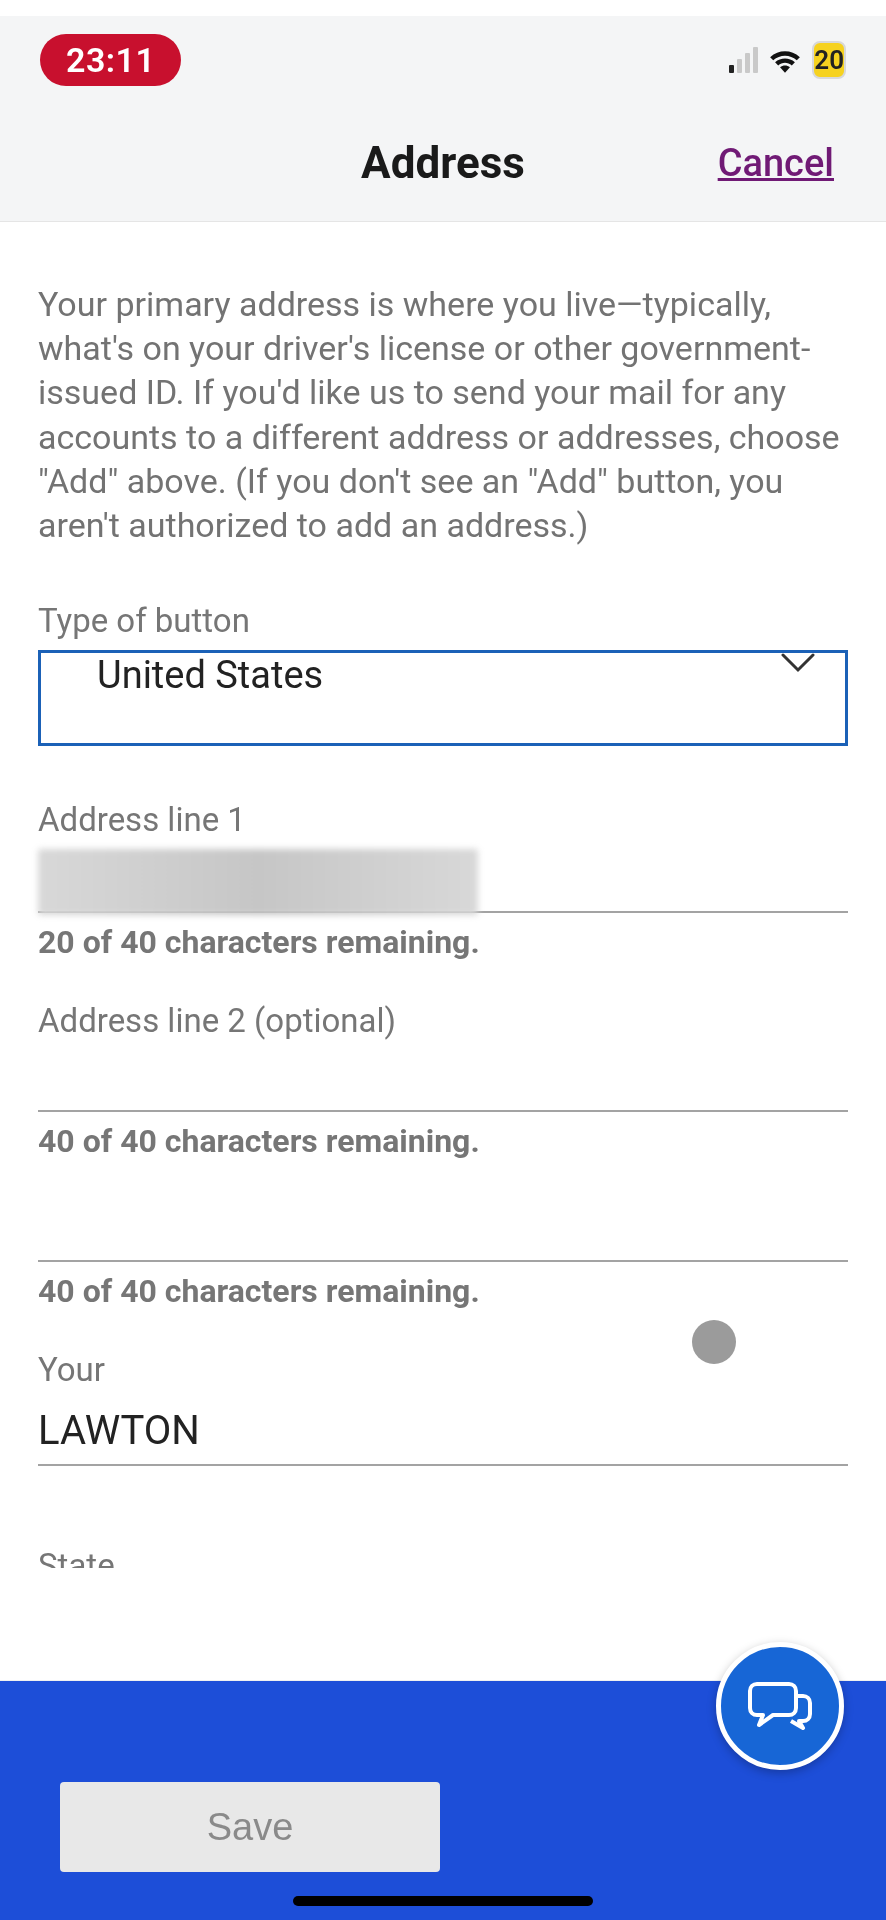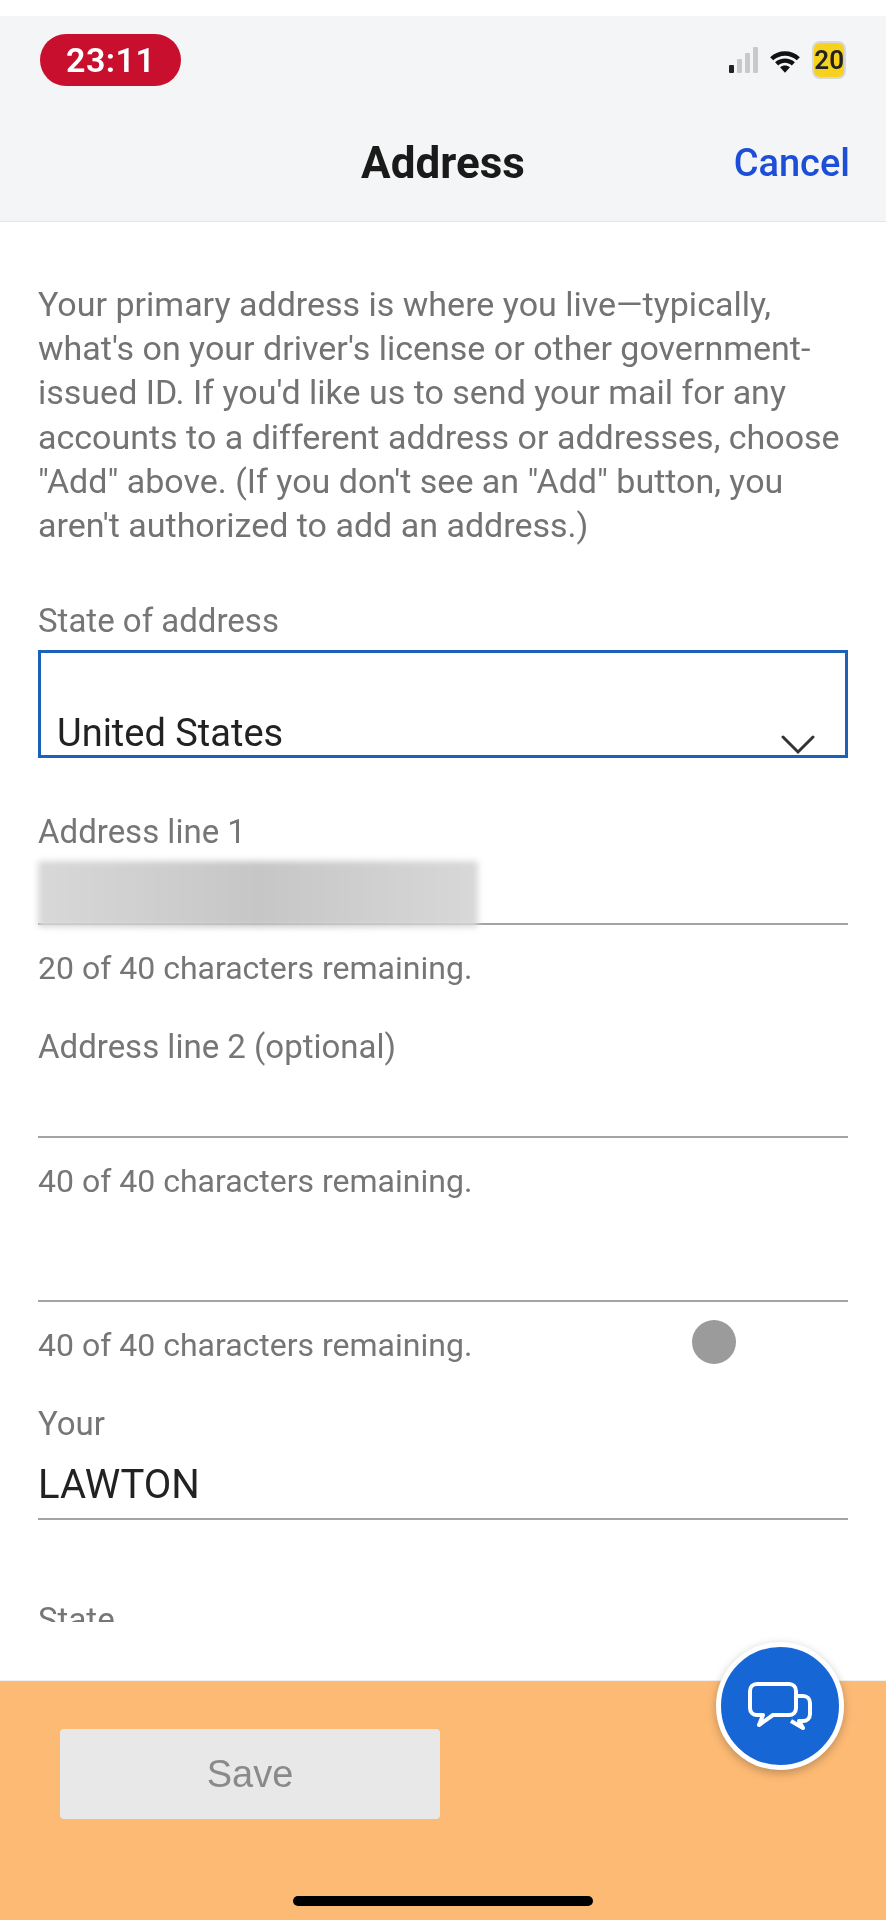--- a/index.html
+++ b/index.html
@@ -70,47 +70,48 @@
     height: 118px;
     border-bottom: 1px solid #e5e5e5;
   }
   .nav-title {
     font-size: 44px;
     font-weight: 700;
     color: #1a1a1a;
   }
   .nav-cancel {
     position: absolute;
-    right: 36px;
+    right: 52px;
     font-size: 38px;
     font-weight: 500;
-    color: #1d4ed8;
+    color: #701a75;
+    text-decoration: underline;
   }
   .content {
     padding: 60px 38px 0 38px;
     background: #fff;
   }
   .description {
     font-size: 34px;
     line-height: 1.3;
     color: #737373;
     margin-bottom: 54px;
   }
   .field-label {
     font-size: 33px;
     color: #767676;
     margin-bottom: 10px;
   }
   .dropdown {
     border: 3px solid #1b61b7;
-    height: 108px;
-    display: flex;
-    align-items: flex-end;
+    height: 96px;
+    display: flex;
+    align-items: flex-start;
     justify-content: space-between;
-    padding: 0 30px 0 16px;
+    padding: 0 30px 0 56px;
     margin-bottom: 54px;
     background: #fff;
   }
   .dropdown-value {
     font-size: 38px;
     color: #222;
   }
   .chevron svg { display: block; }
   .field {
     margin-bottom: 30px;
@@ -135,22 +136,23 @@
     margin-bottom: -4px;
   }
   .blurred-wrapper {
     border-bottom: 2px solid #a3a3a3;
     padding-bottom: 0;
     margin-bottom: 6px;
   }
   .helper-text {
     font-size: 32px;
     color: #767676;
-    margin-top: 24px;
+    margin-top: 10px;
     margin-bottom: 40px;
+    font-weight: bold;
   }
   .city-value {
     font-size: 40px;
     color: #222;
     border-bottom: 2px solid #a3a3a3;
     padding: 8px 0 10px 0;
   }
   .scroll-dot {
     position: absolute;
     width: 44px;
@@ -159,23 +161,23 @@
     background: #9b9b9b;
     right: 150px;
     top: 1320px;
   }
   .bottom-bar {
     position: absolute;
     bottom: 0;
     left: 0;
     right: 0;
     height: 240px;
-    background: #fdba74;
-    display: flex;
-    align-items: flex-start;
+    background: #1d4ed8;
+    display: flex;
+    align-items: flex-end;
     justify-content: flex-start;
     padding: 48px 60px;
     border-top: 1px solid #f0f0f0;
   }
   .save-btn {
     width: 380px;
     height: 90px;
     background: #e8e8e8;
     border: none;
     font-size: 38px;
@@ -240,21 +242,21 @@
 
 <div class="nav-header">
   <div class="nav-title">Address</div>
   <div class="nav-cancel">Cancel</div>
 </div>
 
 <div class="content">
   <p class="description">Your primary address is where you live—typically, what's on your driver's license or other government-issued ID. If you'd like us to send your mail for any accounts to a different address or addresses, choose "Add" above. (If you don't see an "Add" button, you aren't authorized to add an address.)</p>
 
   <div class="field">
-    <div class="field-label">State of address</div>
+    <div class="field-label">Type of button</div>
     <div class="dropdown">
       <span class="dropdown-value">United States</span>
       <span class="chevron">
         <svg width="34" height="20" viewBox="0 0 34 20">
             <path d="M2 2 L17 17 L32 2" stroke="#333" stroke-width="3" fill="none" stroke-linecap="round"></path>
           </svg>
       </span>
     </div>
   </div>
 

